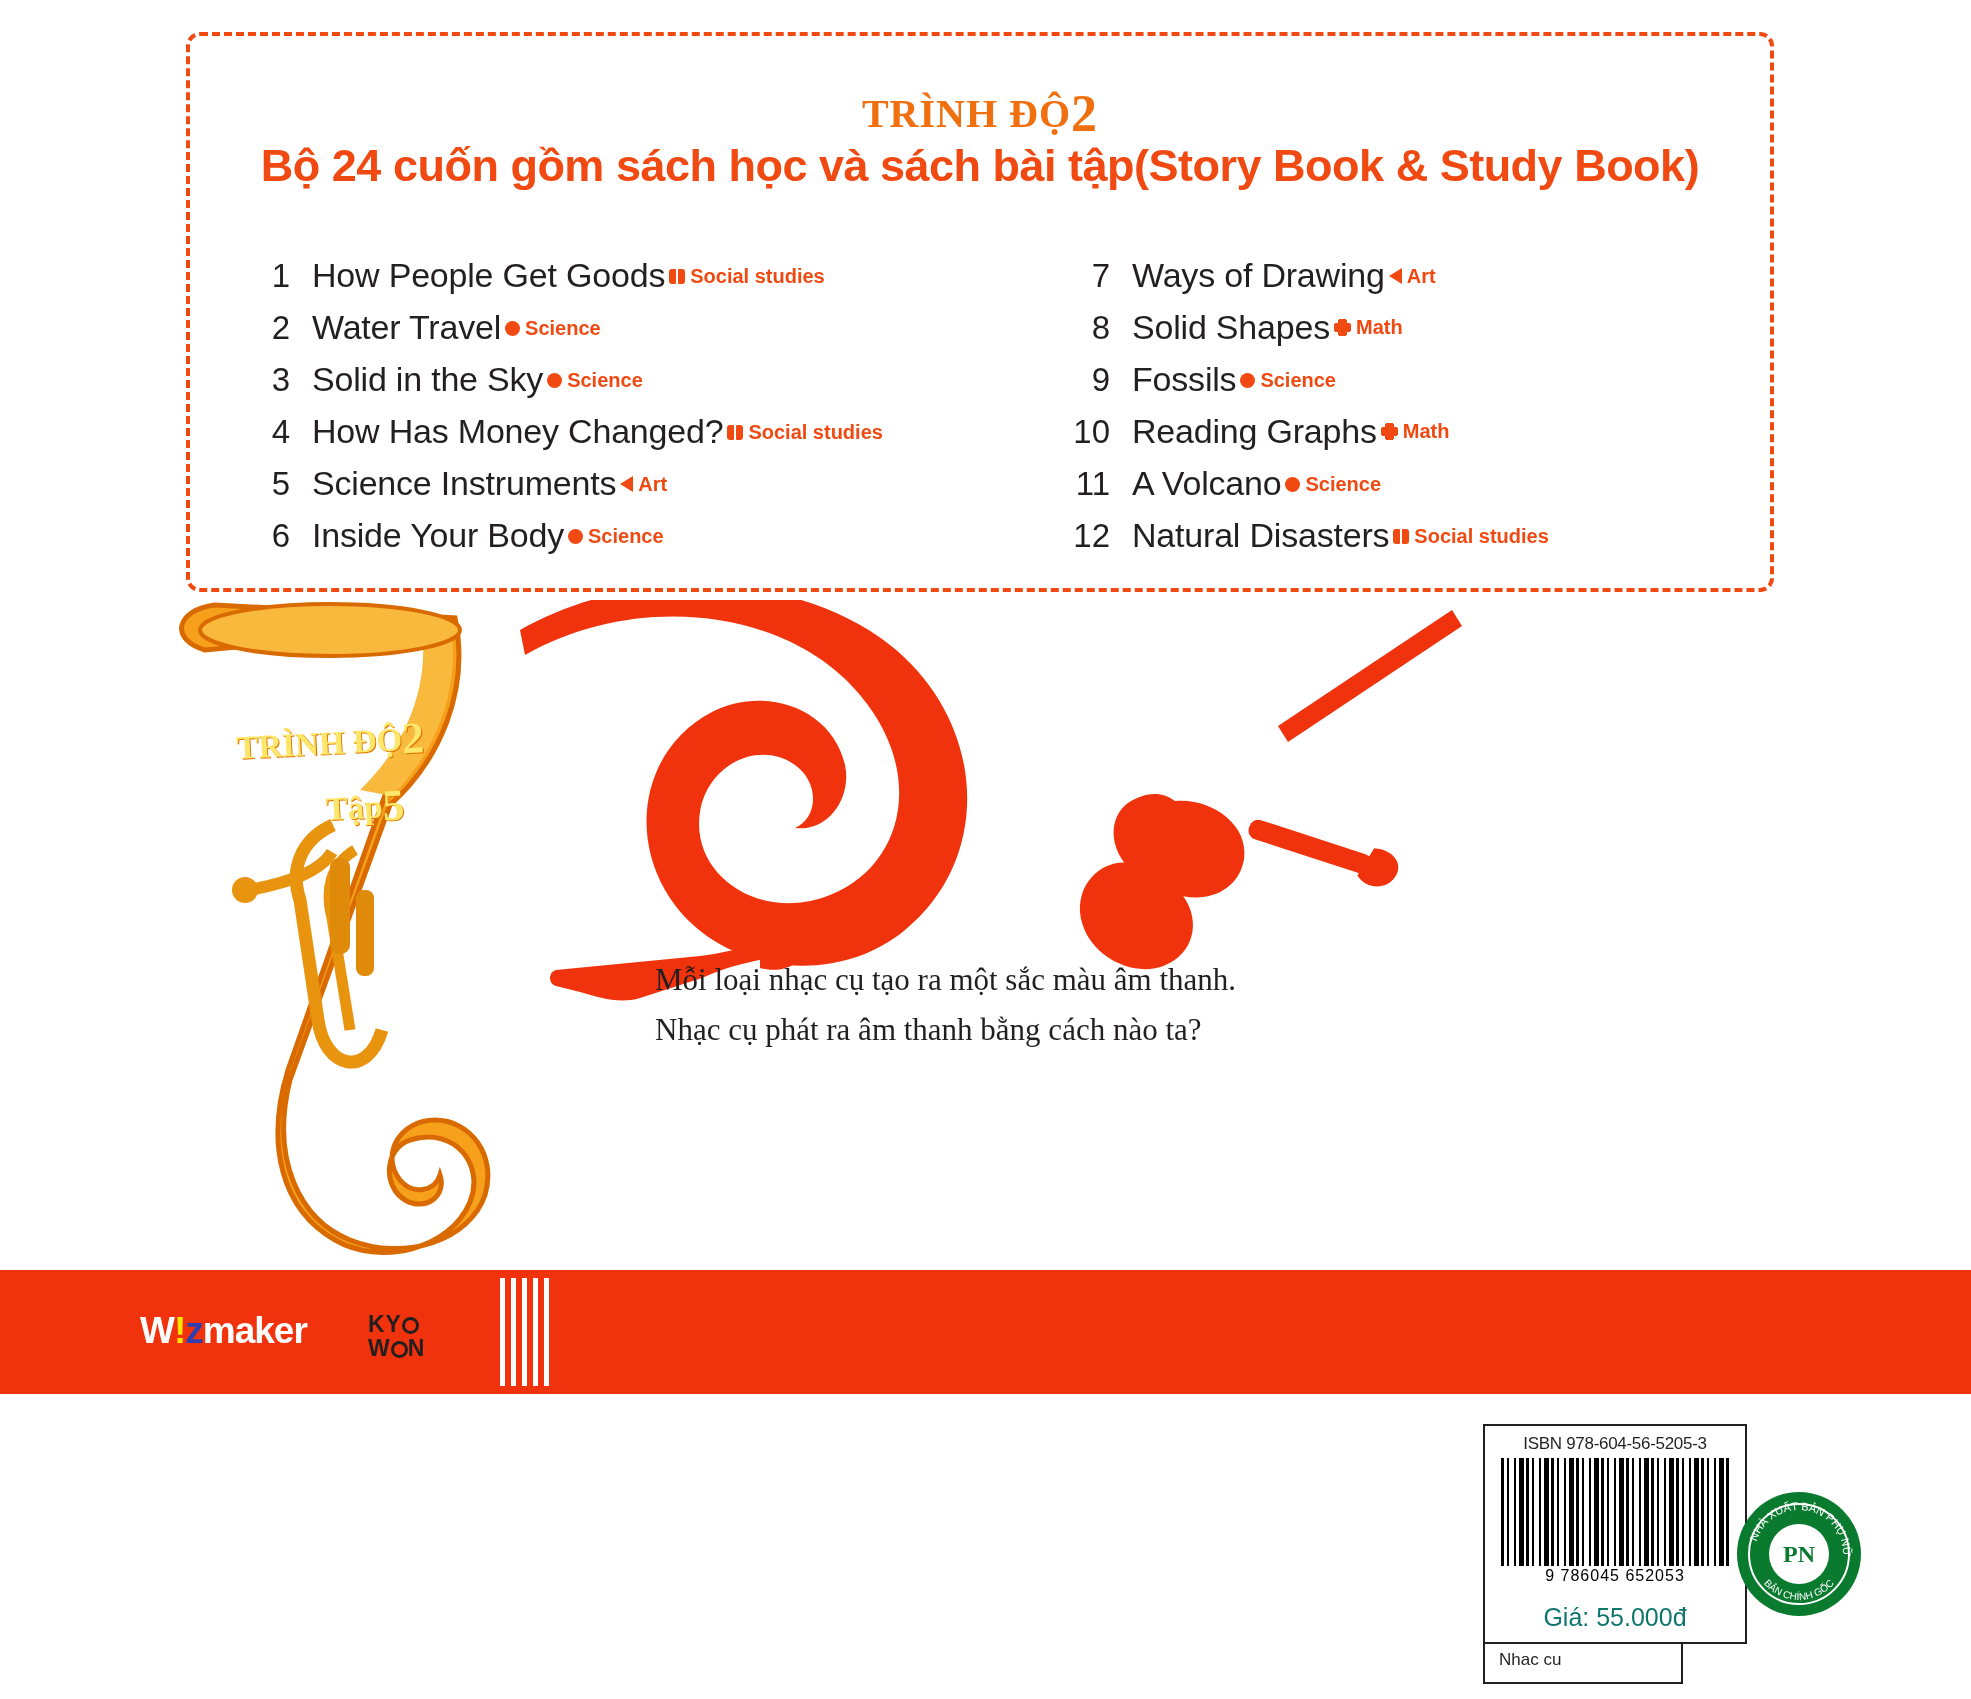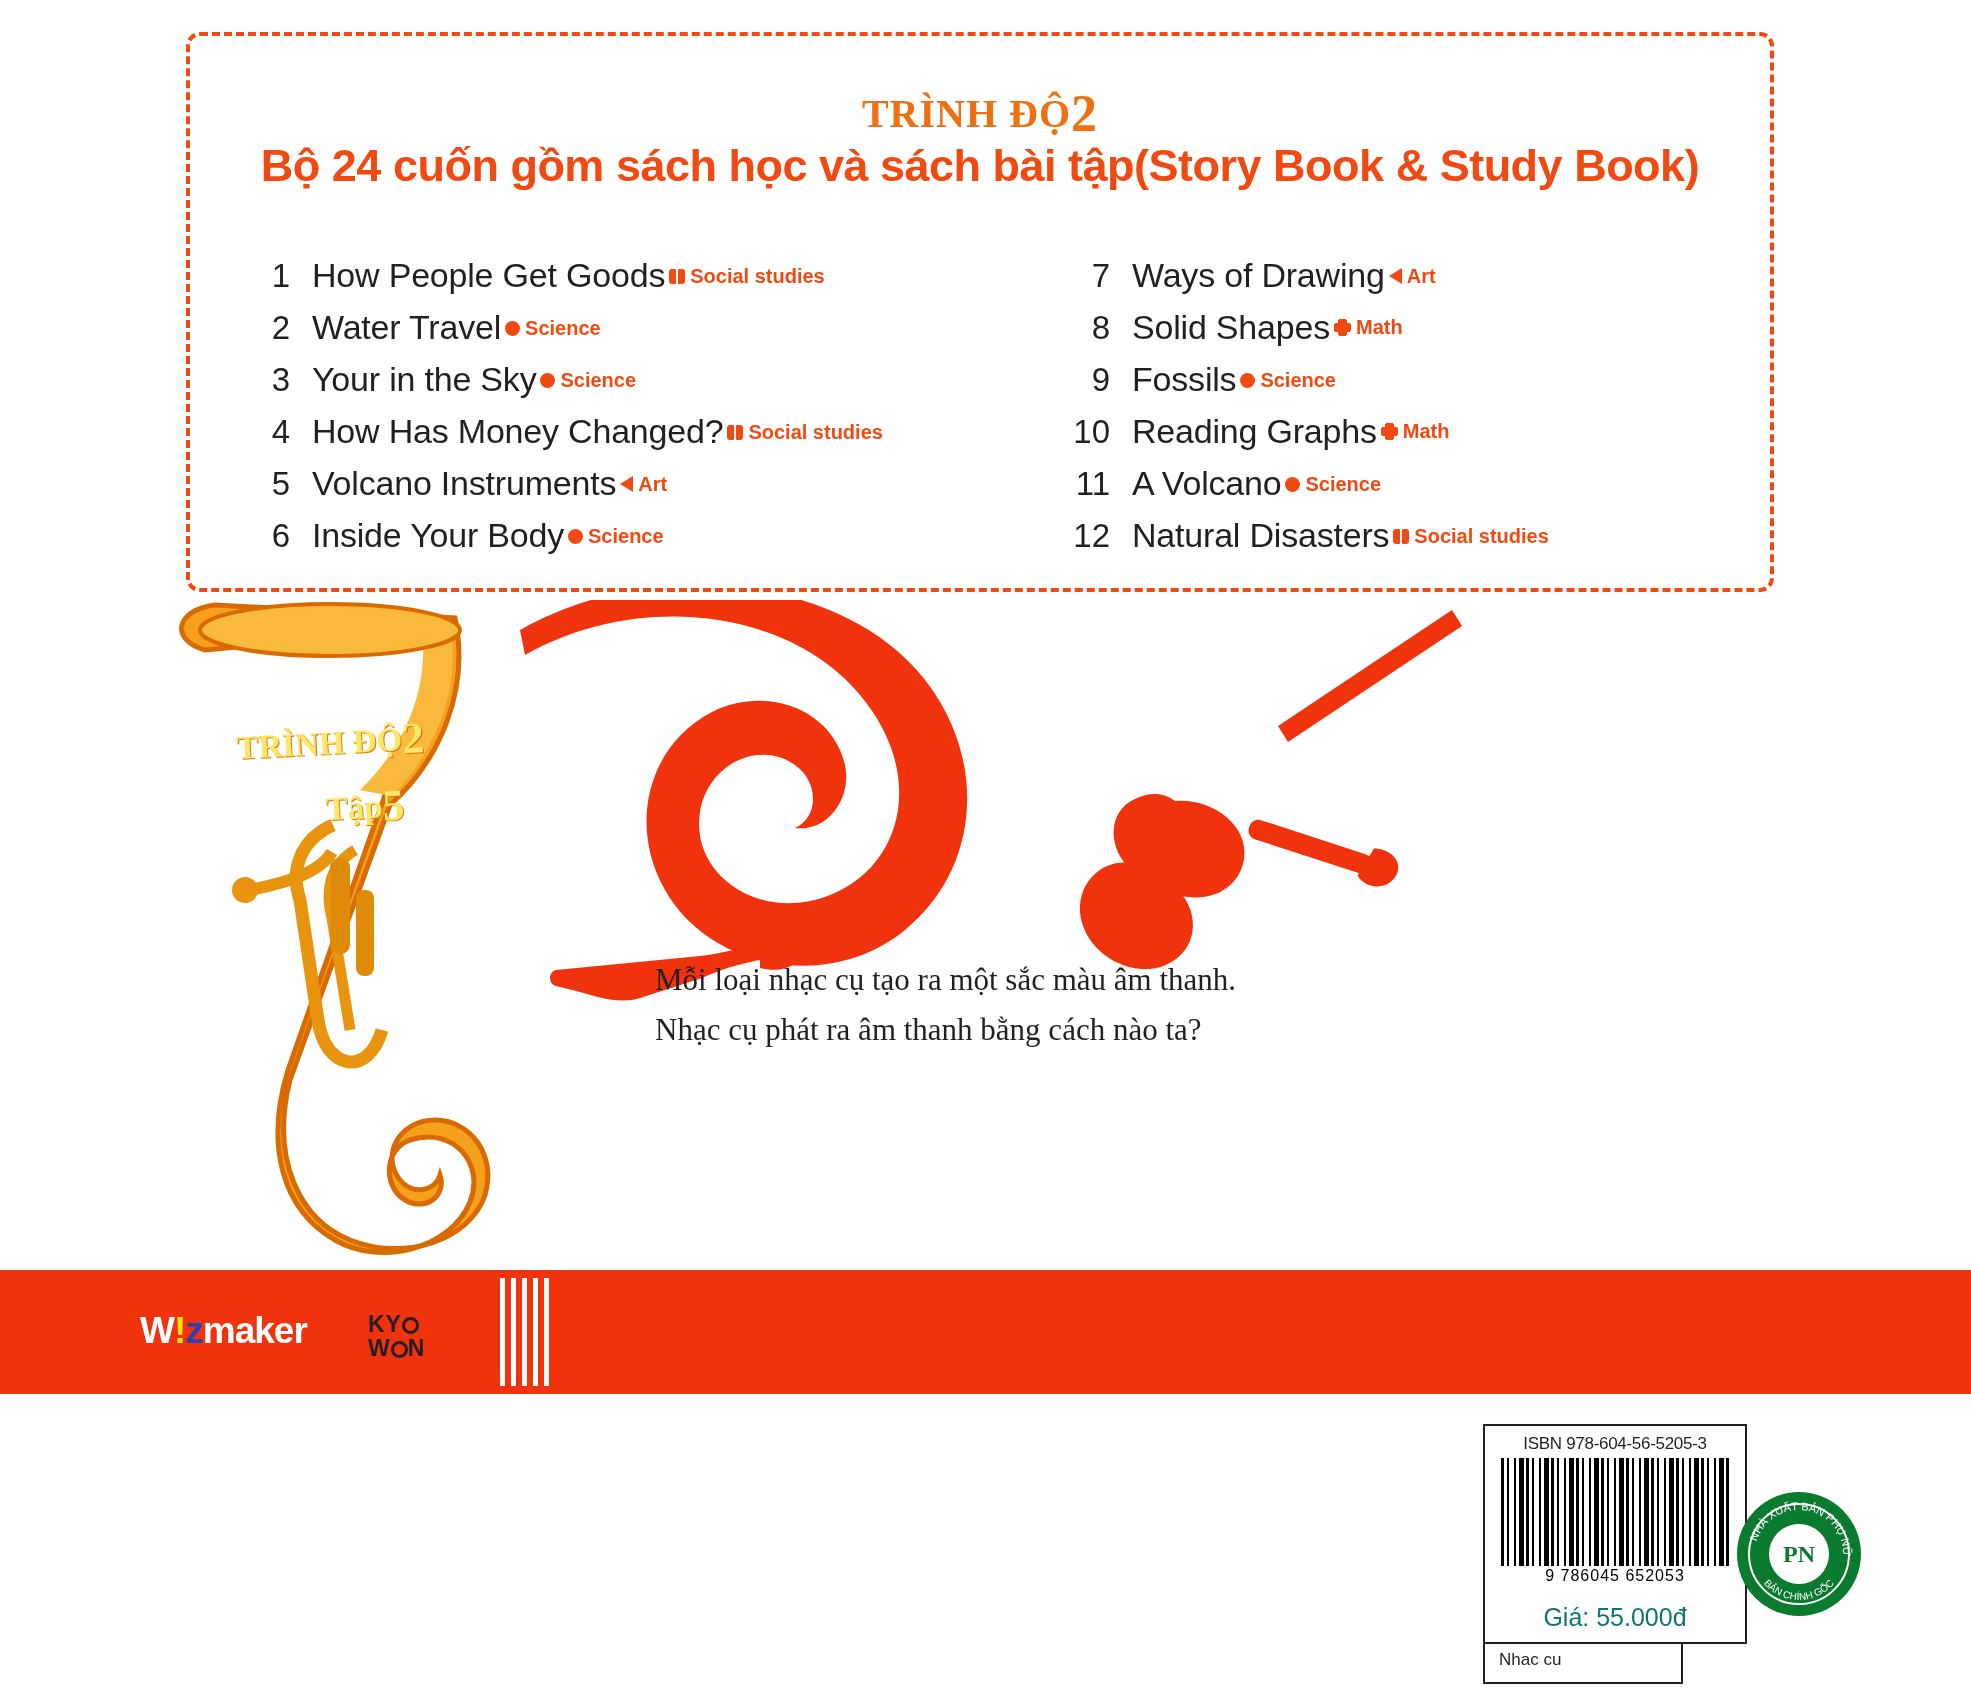--- a/index.html
+++ b/index.html
@@ -285,39 +285,39 @@
           <span class="num">2</span>
           <span class="title">Water Travel</span>
           <span class="tag">
             <span class="dot"></span>
             <span>Science</span>
           </span>
         </div>
 
         <div class="row">
           <span class="num">3</span>
-          <span class="title">Your in the Sky</span>
+          <span class="title">Solid in the Sky</span>
           <span class="tag">
             <span class="dot"></span>
             <span>Science</span>
           </span>
         </div>
 
         <div class="row">
           <span class="num">4</span>
           <span class="title">How Has Money Changed?</span>
           <span class="tag">
             <span class="glyph book"></span>
             <span>Social studies</span>
           </span>
         </div>
 
         <div class="row">
           <span class="num">5</span>
-          <span class="title">Volcano Instruments</span>
+          <span class="title">Science Instruments</span>
           <span class="tag">
             <span class="tri"></span>
             <span>Art</span>
           </span>
         </div>
 
         <div class="row">
           <span class="num">6</span>
           <span class="title">Inside Your Body</span>
           <span class="tag">

